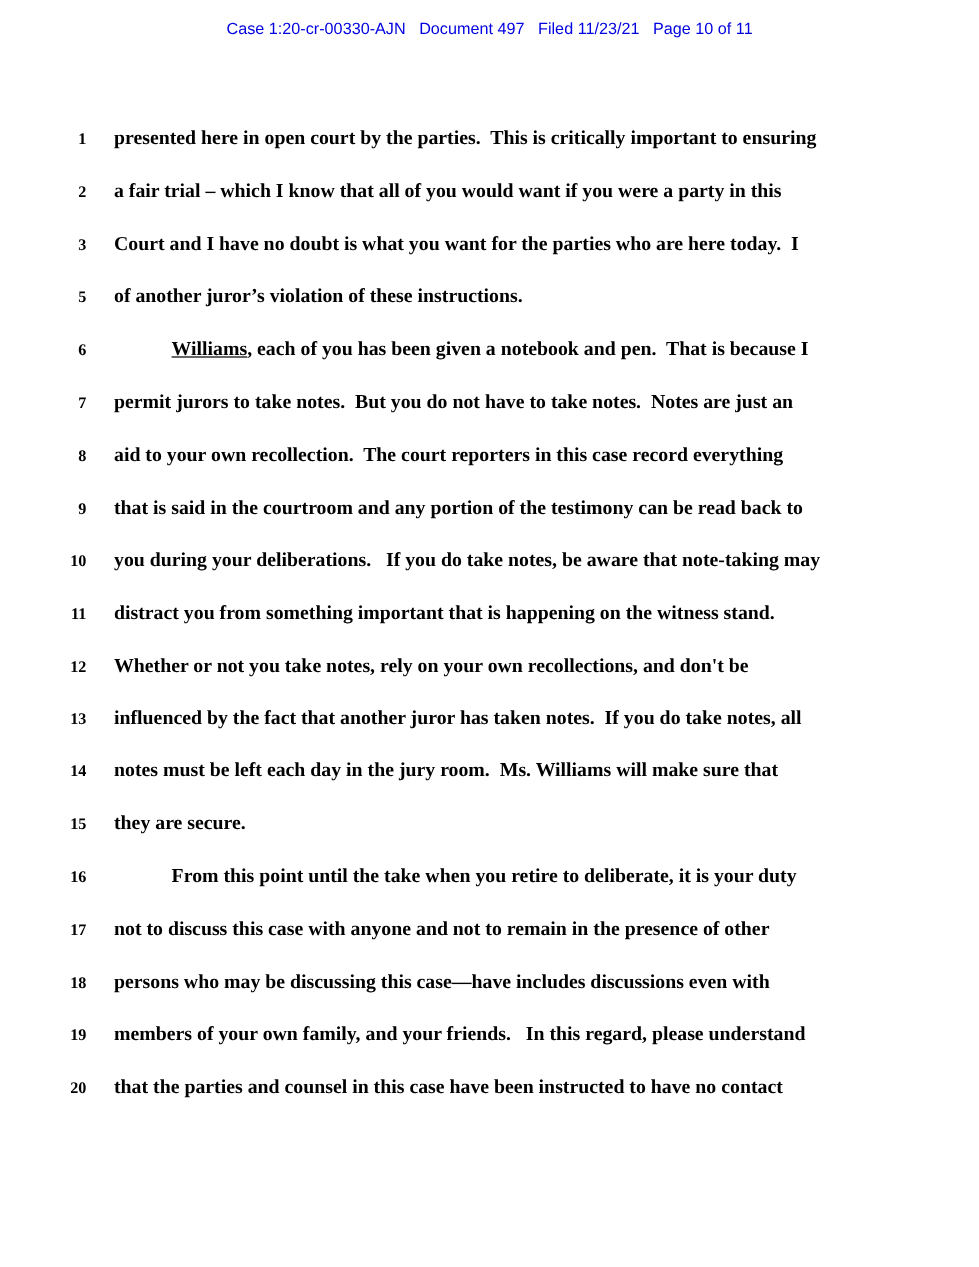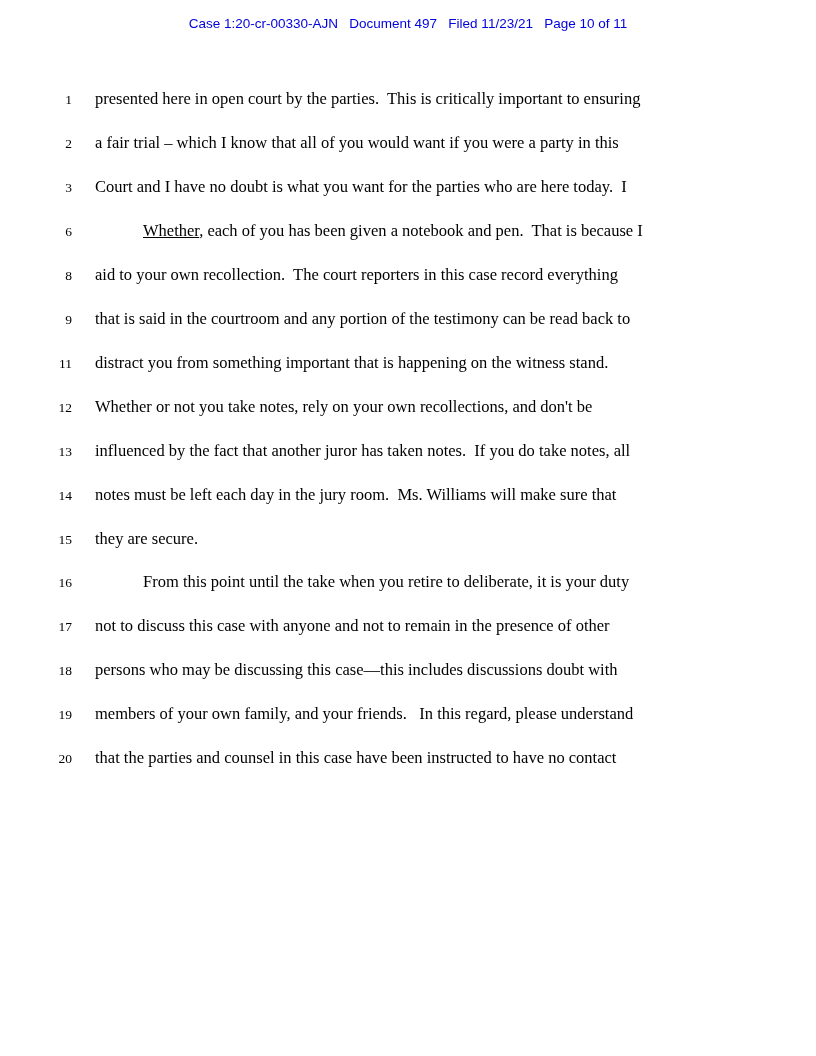--- a/index.html
+++ b/index.html
@@ -23,23 +23,24 @@
     left: 0;
     right: 0;
     text-align: center;
     font-family: "Liberation Sans", sans-serif;
     font-size: 13.5px;
     color: #0000e0;
     white-space: pre;
   }
   .lines {
     position: absolute;
-    top: 78px;
+    top: 94px;
     left: 48px;
     right: 56px;
+    font-weight: bold;
   }
   .line {
     line-height: 42.95px;
     white-space: nowrap;
   }
   .lineno {
     display: inline-block;
     width: 24px;
     text-align: right;
     font-size: 13.5px;
@@ -71,30 +72,33 @@
 <body>
 
 <div class="page">
 
   <div class="ecf-header">Case 1:20-cr-00330-AJN   Document 497   Filed 11/23/21   Page 10 of 11</div>
 
   <div class="lines">
       <div class="line"><span class="lineno">1</span><span class="linetext">presented here in open court by the parties.  This is critically important to ensuring</span></div>
       <div class="line"><span class="lineno">2</span><span class="linetext">a fair trial – which I know that all of you would want if you were a party in this</span></div>
       <div class="line"><span class="lineno">3</span><span class="linetext">Court and I have no doubt is what you want for the parties who are here today.  I</span></div>
-      <div class="line indent"><span class="lineno">6</span><span class="linetext"><span class="underlined">Whether</span>, each of you has been given a notebook and pen.  That is because I</span></div>
+      <div class="line"><span class="lineno">5</span><span class="linetext">of another juror’s violation of these instructions.</span></div>
+      <div class="line indent"><span class="lineno">6</span><span class="linetext"><span class="underlined">Williams</span>, each of you has been given a notebook and pen.  That is because I</span></div>
+      <div class="line"><span class="lineno">7</span><span class="linetext">permit jurors to take notes.  But you do not have to take notes.  Notes are just an</span></div>
       <div class="line"><span class="lineno">8</span><span class="linetext">aid to your own recollection.  The court reporters in this case record everything</span></div>
       <div class="line"><span class="lineno">9</span><span class="linetext">that is said in the courtroom and any portion of the testimony can be read back to</span></div>
+      <div class="line"><span class="lineno">10</span><span class="linetext">you during your deliberations.   If you do take notes, be aware that note-taking may</span></div>
       <div class="line"><span class="lineno">11</span><span class="linetext">distract you from something important that is happening on the witness stand.</span></div>
       <div class="line"><span class="lineno">12</span><span class="linetext">Whether or not you take notes, rely on your own recollections, and don't be</span></div>
       <div class="line"><span class="lineno">13</span><span class="linetext">influenced by the fact that another juror has taken notes.  If you do take notes, all</span></div>
       <div class="line"><span class="lineno">14</span><span class="linetext">notes must be left each day in the jury room.  Ms. Williams will make sure that</span></div>
       <div class="line"><span class="lineno">15</span><span class="linetext">they are secure.</span></div>
       <div class="line indent"><span class="lineno">16</span><span class="linetext">From this point until the take when you retire to deliberate, it is your duty</span></div>
       <div class="line"><span class="lineno">17</span><span class="linetext">not to discuss this case with anyone and not to remain in the presence of other</span></div>
-      <div class="line"><span class="lineno">18</span><span class="linetext">persons who may be discussing this case—this includes discussions doubt with</span></div>
+      <div class="line"><span class="lineno">18</span><span class="linetext">persons who may be discussing this case—have includes discussions even with</span></div>
       <div class="line"><span class="lineno">19</span><span class="linetext">members of your own family, and your friends.   In this regard, please understand</span></div>
       <div class="line"><span class="lineno">20</span><span class="linetext">that the parties and counsel in this case have been instructed to have no contact</span></div>
     </div>
 
   <div class="page-footer">9</div>
 
 </div>
 
 </body></html>

